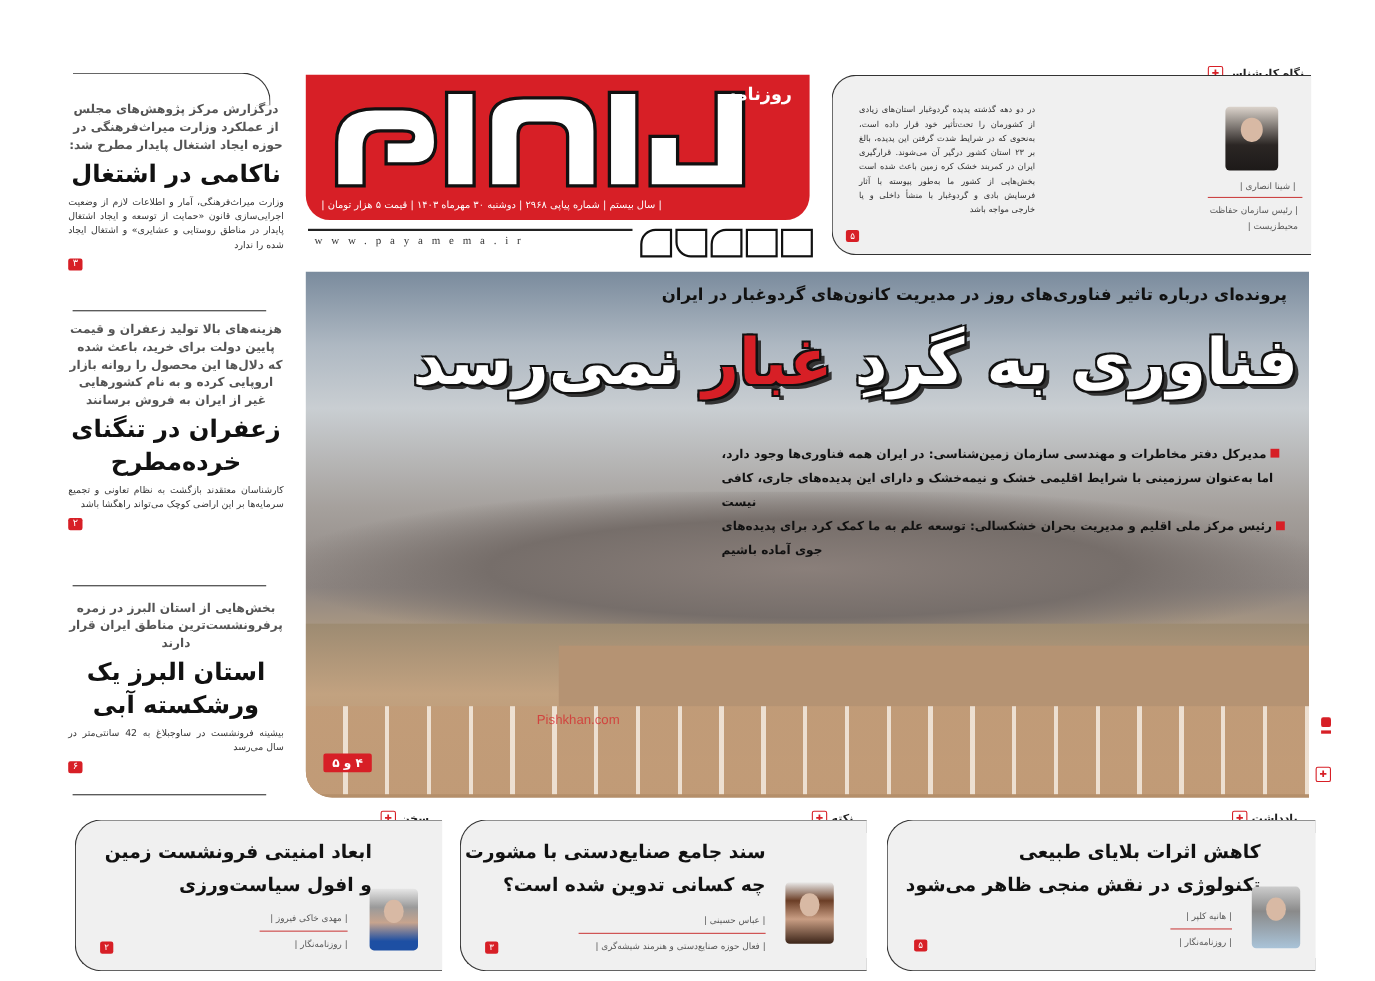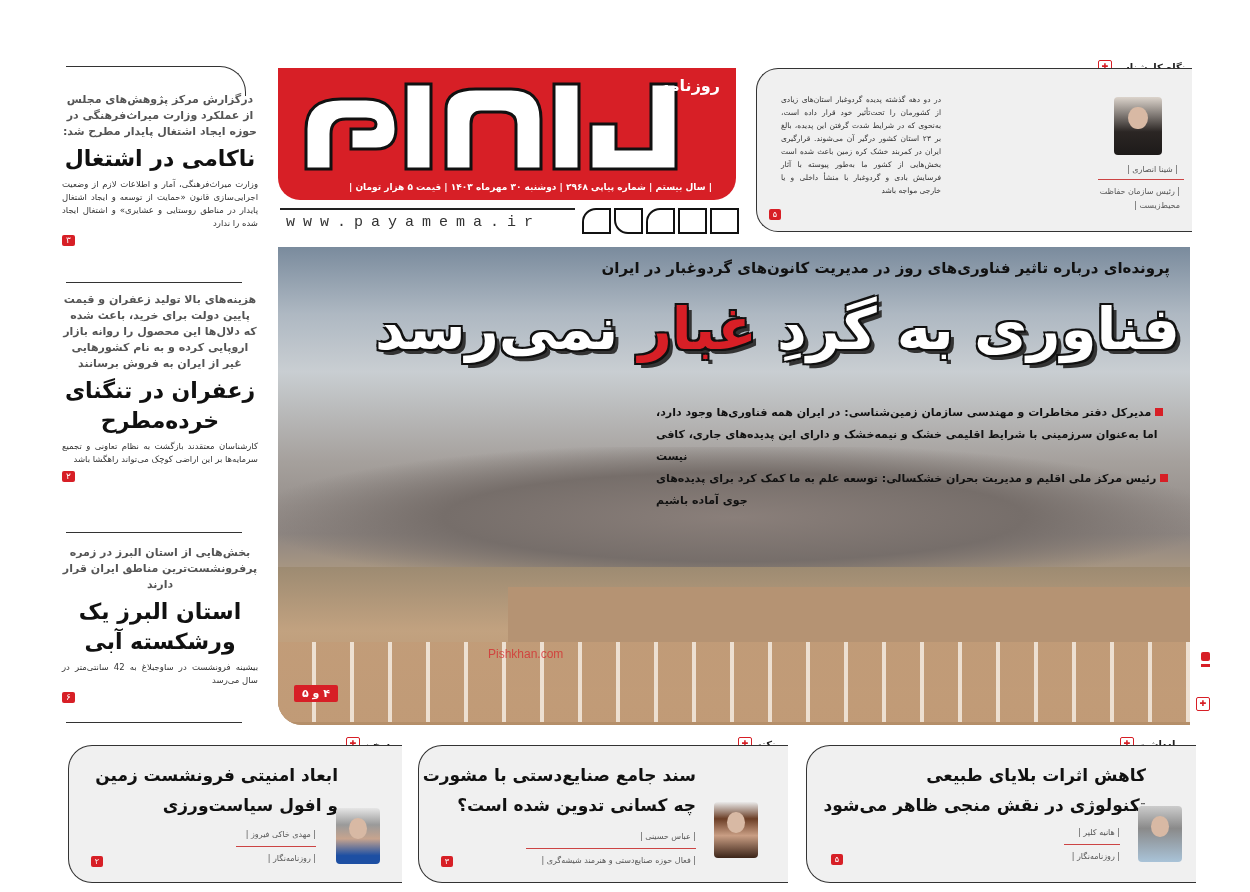--- a/index.html
+++ b/index.html
@@ -10,22 +10,22 @@
   .lstory .kicker { font-size: 11px; color: #555; line-height: 16px; font-weight: bold; }
   .lstory .headline { font-size: 22px; font-weight: bold; line-height: 30px; color: #111; margin: 4px 0; }
   .lstory .body { font-size: 8.5px; color: #333; line-height: 13px; text-align: justify; }
   .lstory .pg { display: inline-block; background: #d71f26; color: #fff; font-size: 9px; width: 13px; height: 11px; line-height: 11px; text-align: center; border-radius: 2px; margin-top: 5px; float: left; }
   .lsep { position: absolute; left: 66px; width: 176px; border-top: 1.5px solid #333; }
 
   
   .masthead { position: absolute; left: 278px; top: 68px; width: 458px; height: 132px; background: #d71f26; border-radius: 0 0 22px 22px; }
   .mast-logo { position: absolute; left: 296px; top: 74px; width: 400px; height: 100px; }
   .mast-paper { position: absolute; right: 530px; top: 76px; color: #fff; font-weight: bold; font-size: 16px; }
-  .mast-info { position: absolute; left: 292px; top: 182px; width: 420px; color: #fff; font-size: 9px; text-align: right; white-space: nowrap; font-weight: bold; }
-  .mast-url { position: absolute; left: 280px; top: 208px; width: 295px; height: 44px; border-top: 2px solid #222; border-bottom: 2px solid #222; font-family: Liberation Mono, monospace; font-size: 15px; letter-spacing: 8px; color: #333; direction: ltr; padding: 4px 0 0 6px; }
+  .mast-info { position: absolute; left: 292px; top: 182px; width: 420px; color: #fff; font-size: 9px; text-align: left; white-space: nowrap; }
+  .mast-url { position: absolute; left: 280px; top: 208px; width: 295px; height: 44px; border-top: 2px solid #222; border-bottom: 2px solid #222; font-family: Liberation Serif, serif; font-size: 10px; letter-spacing: 8px; color: #333; direction: ltr; padding: 4px 0 0 6px; }
   .mast-boxes { position: absolute; left: 582px; top: 208px; display: flex; gap: 3px; direction: ltr; }
   .mast-boxes span { width: 29px; height: 26px; border: 2.5px solid #111; display: inline-block; }
 
   
   .section-label { position: absolute; font-size: 10px; font-weight: bold; color: #222; display: flex; align-items: center; gap: 4px; }
   .sec-icon { width: 14px; height: 14px; border: 1.5px solid #d71f26; border-radius: 2px; color: #d71f26; font-size: 8px; text-align: center; line-height: 11px; font-weight: bold; }
   .expert { position: absolute; left: 756px; top: 68px; width: 436px; height: 164px; background: #f0f0f0; border-top: 1.5px solid #333; border-left: 1.5px solid #333; border-bottom: 1.5px solid #333; border-radius: 22px 0 0 22px; }
   .expert .title { position: absolute; right: 102px; top: 44px; font-size: 19px; font-weight: bold; text-align: right; line-height: 32px; width: 170px; }
   .expert .text { position: absolute; left: 12px; top: 24px; width: 160px; font-size: 7.5px; line-height: 13px; text-align: justify; color: #333; margin-left: 12px; }
   .photo { position: absolute; border-radius: 4px; overflow: hidden; }

